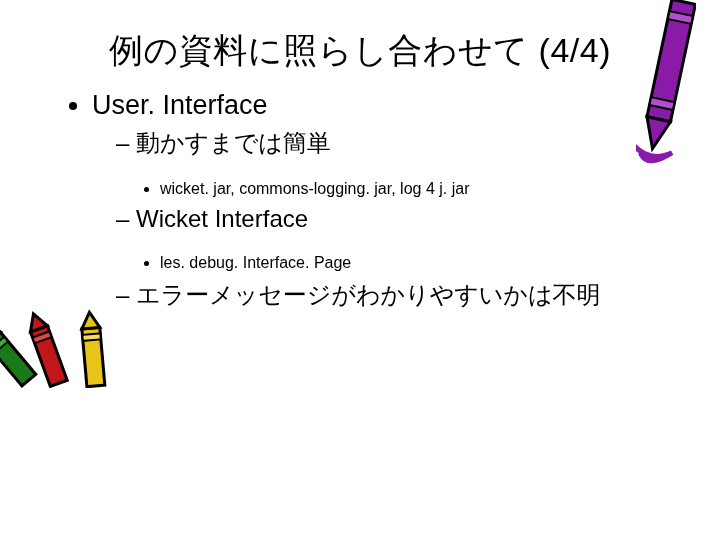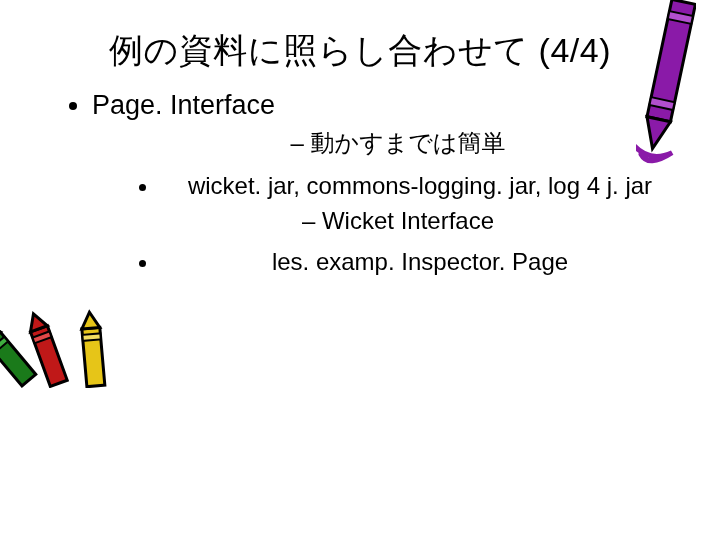--- a/index.html
+++ b/index.html
@@ -37,30 +37,29 @@
     margin-bottom: 6px;
   }
   ul.lvl2 {
     list-style: none;
     margin: 6px 0 0 0;
     padding-left: 24px;
     font-size: 24px;
   }
   ul.lvl2 > li {
     margin-bottom: 4px;
-    text-align: center;
   }
   ul.lvl2 > li::before {
     content: "– ";
   }
   ul.lvl3 {
     list-style: disc;
-    margin: 12px 0 6px 0;
+    margin: 20px 0 6px 0;
     padding-left: 44px;
-    font-size: 24px;
+    font-size: 16px;
   }
   ul.lvl3 > li {
     margin-bottom: 2px;
     line-height: 1.25;
   }
   .break {
     display: block;
     padding-left: 0;
   }
 
@@ -85,37 +84,40 @@
 </style>
 </head>
 <body>
 
 <div class="slide">
 
   <h1 class="title">例の資料に照らし合わせて (4/4)</h1>
 
   <ul class="lvl1">
     <li>
-      <span>Page. Interface</span>
+      <span>User. Interface</span>
       <ul class="lvl2">
         <li>
           <span>動かすまでは簡単</span>
           <ul class="lvl3">
             <li>
               <span>wicket. jar, commons-logging. jar, log 4 j. jar</span>
             </li>
           </ul>
         </li>
         <li>
           <span>Wicket Interface</span>
           <ul class="lvl3">
             <li>
-              <span class="break">les. examp. Inspector. Page</span>
+              <span class="break">les. debug. Interface. Page</span>
             </li>
           </ul>
+        </li>
+        <li>
+          <span>エラーメッセージがわかりやすいかは不明</span>
         </li>
       </ul>
     </li>
   </ul>
 
   <div class="crayon crayon-top-right">
     <svg viewBox="0 0 60 170" width="60" height="170">
       <g transform="rotate(12 30 85)">
 
         <rect x="18" y="0" width="24" height="120" fill="#8a1aa8" stroke="#000" stroke-width="3"></rect>

